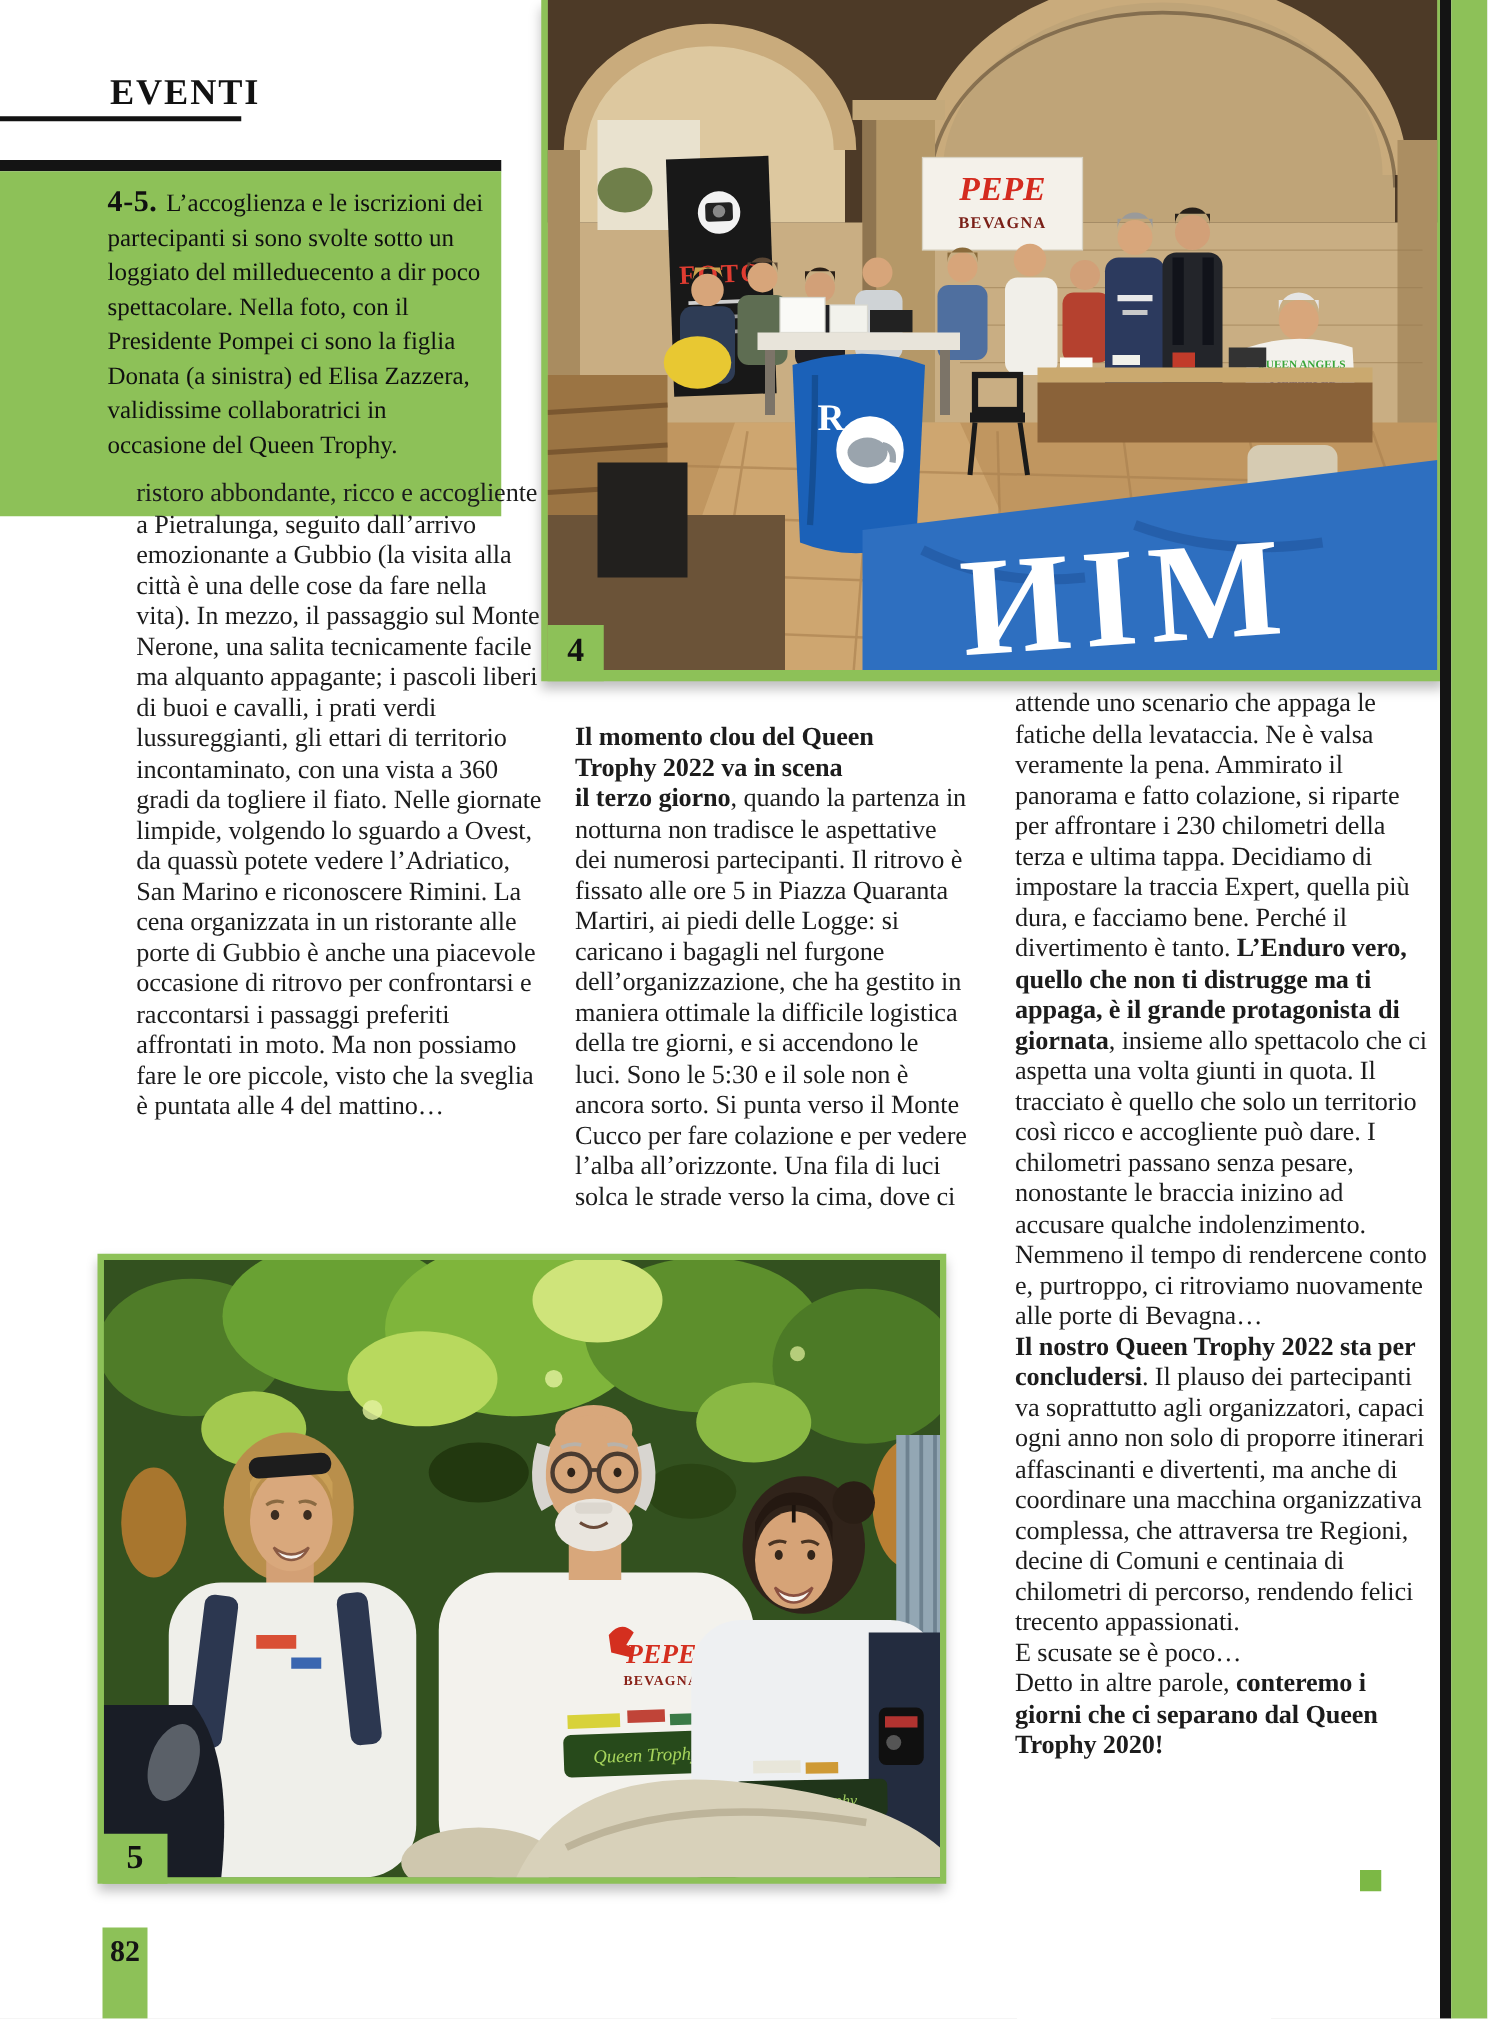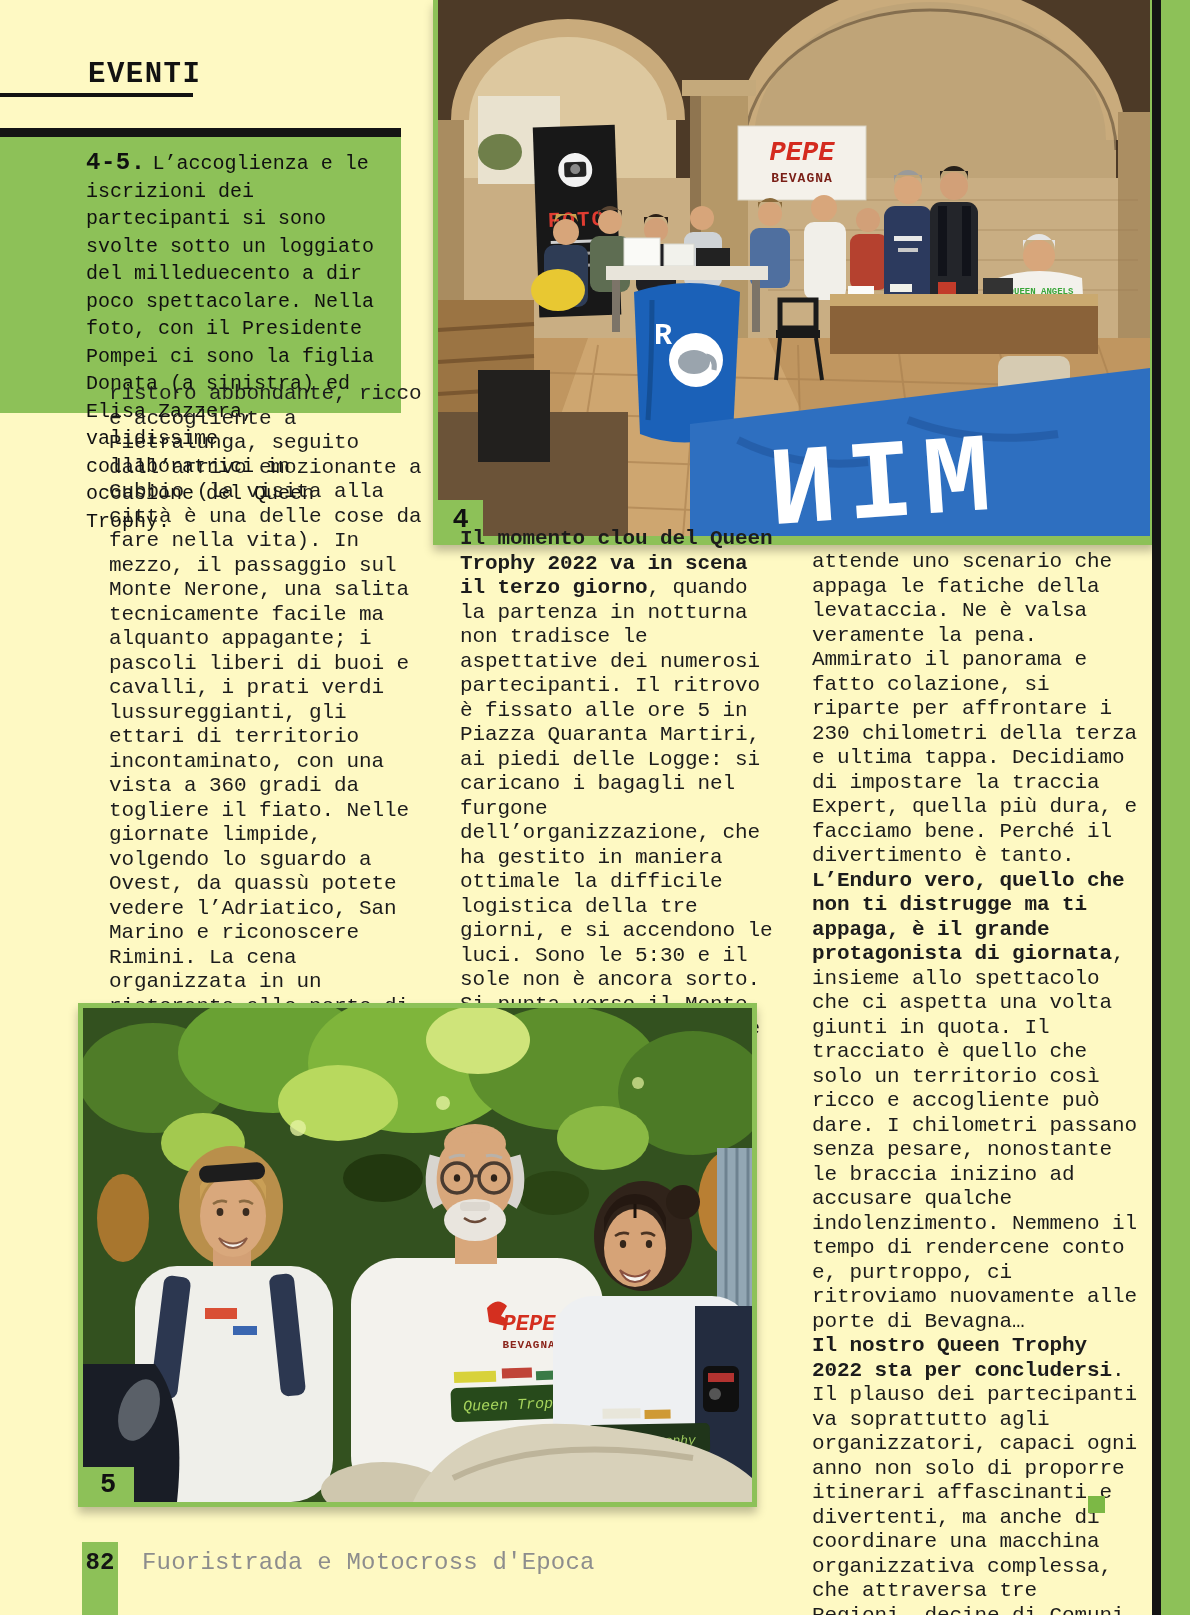--- a/index.html
+++ b/index.html
@@ -1,32 +1,32 @@
 <!DOCTYPE html>
 <html><head>
 <meta charset="utf-8">
 <style>
   html,body{margin:0;padding:0;background:#e8e8e8;}
-  .page{position:relative;width:1190px;height:1615px;background:#fef9c3;
-        font-family:Liberation Mono, monospace;overflow:hidden;}
+  .page{position:relative;width:1190px;height:1615px;background:#ffffff;
+        font-family:Liberation Serif, serif;overflow:hidden;}
   
   .section-head{position:absolute;left:88px;top:58px;font-size:29px;font-weight:bold;
         letter-spacing:1.5px;color:#121212;}
   .section-underline{position:absolute;left:0;top:93px;width:193px;height:4px;background:#121212;}
   
   .topbar{position:absolute;left:0;top:128px;width:401px;height:9px;background:#141414;}
   .caption-box{position:absolute;left:0;top:137px;width:401px;height:276px;background:#8dc158;}
   .caption-text{position:absolute;left:86px;top:12px;width:302px;font-size:20px;
         line-height:27.5px;color:#101010;}
   .caption-num{font-size:24px;font-weight:bold;margin-right:7px;letter-spacing:.5px;}
   
   .col{position:absolute;font-size:21px;line-height:24.5px;color:#1c1c1c;
         white-space:pre-wrap;letter-spacing:-0.1px;margin-left:24px;}
   .col-left{left:85px;top:382px;width:325px;}
-  .col-mid{left:436px;top:527px;width:314px;}
+  .col-mid{left:436px;top:577px;width:314px;}
   .col-right{left:788px;top:550px;width:330px;}
   .col b{font-weight:bold;}
   .end-mark{position:absolute;left:1088px;top:1496px;width:17px;height:17px;background:#7cb845;}
   
   .photo-panel{position:absolute;background:#8dc158;box-shadow:0 6px 9px rgba(0,0,0,.25);}
   .panel-top{left:433px;top:0;width:722px;height:545px;}
   .panel-bottom{left:78px;top:1003px;width:679px;height:504px;}
   .photo-frame{position:absolute;overflow:hidden;}
   .frame-top{left:5px;top:0;width:712px;height:536px;}
   .frame-bottom{left:5px;top:5px;width:669px;height:494px;}
@@ -355,15 +355,14 @@
     </div>
     <div class="photo-label label-bottom">5</div>
   </div>
 
   <div class="edge-black"></div>
   <div class="edge-green"></div>
 
   <div class="pagenum-box">
     <span class="pagenum">82</span>
   </div>
-  <div class="mag-title">Fuoristrada e Motocross d'Epoca</div>
 
 </div>
 
 </body></html>

